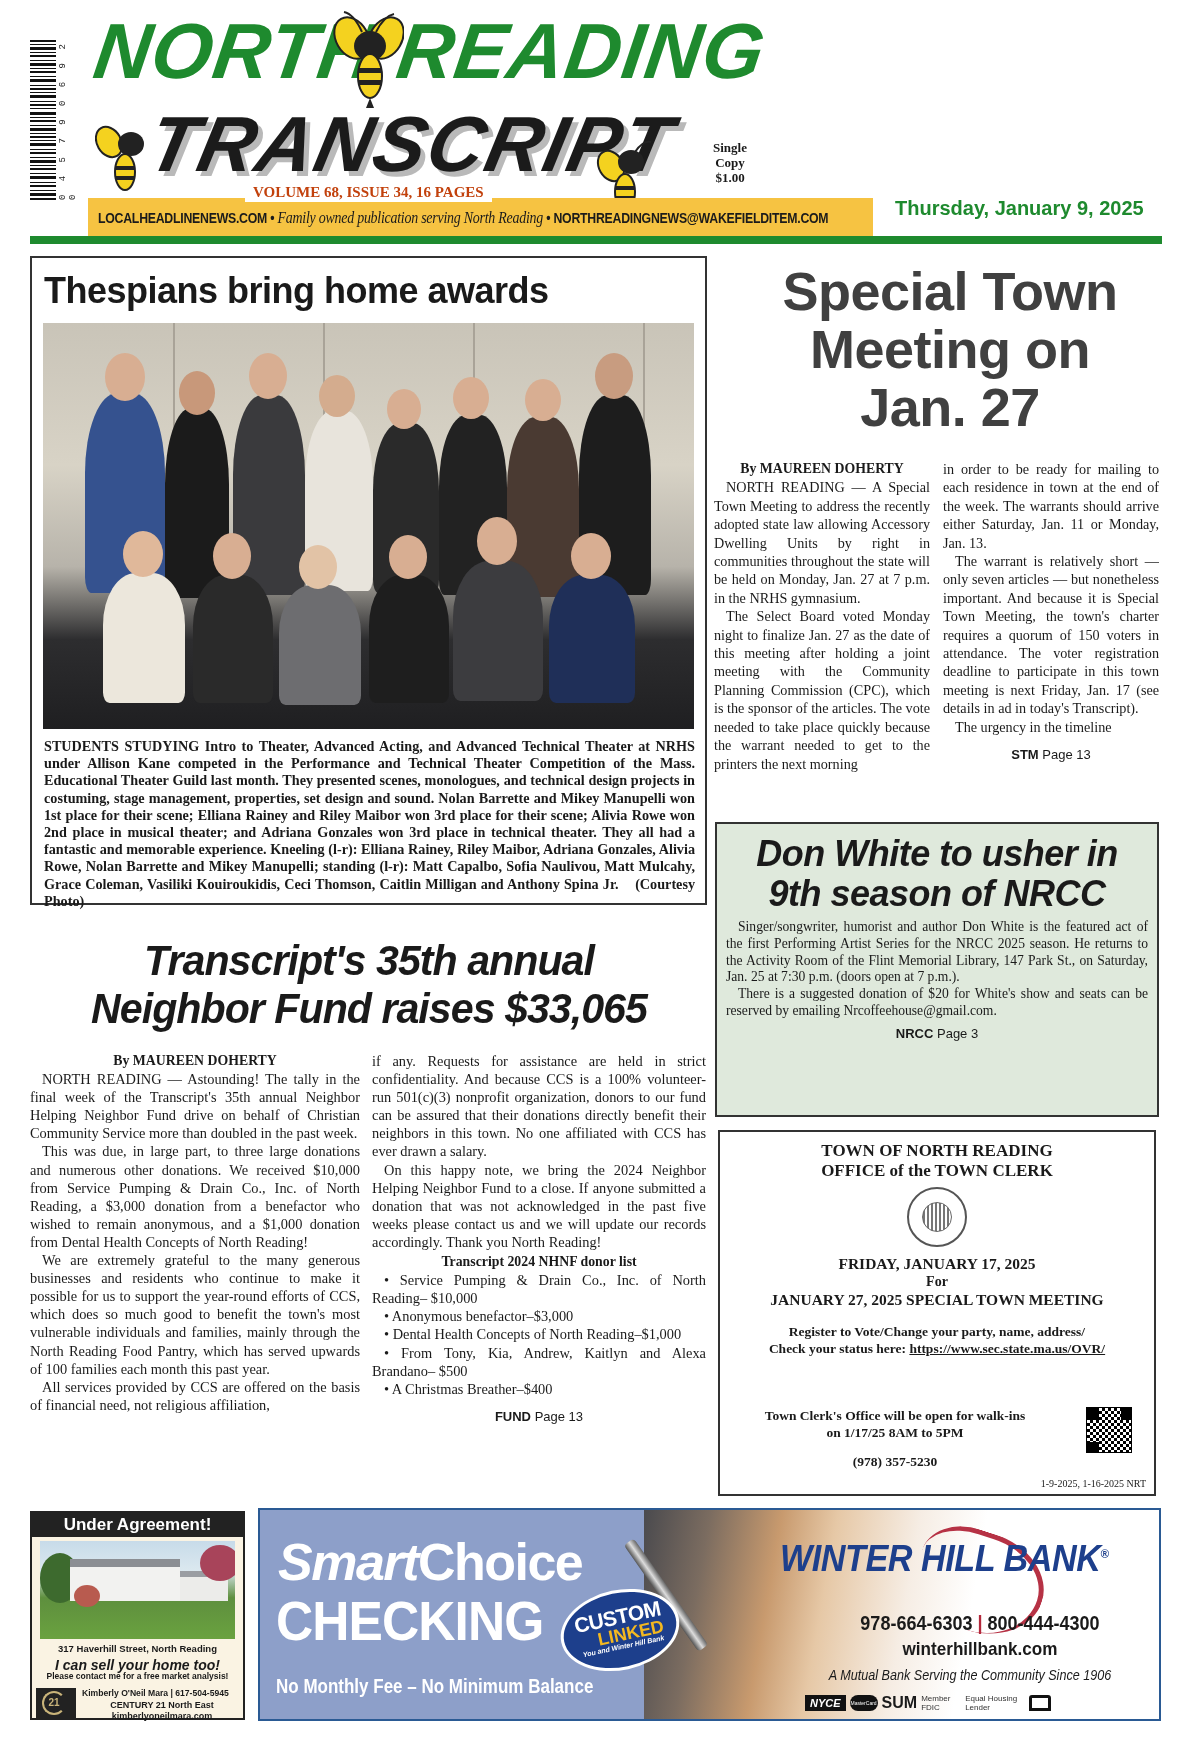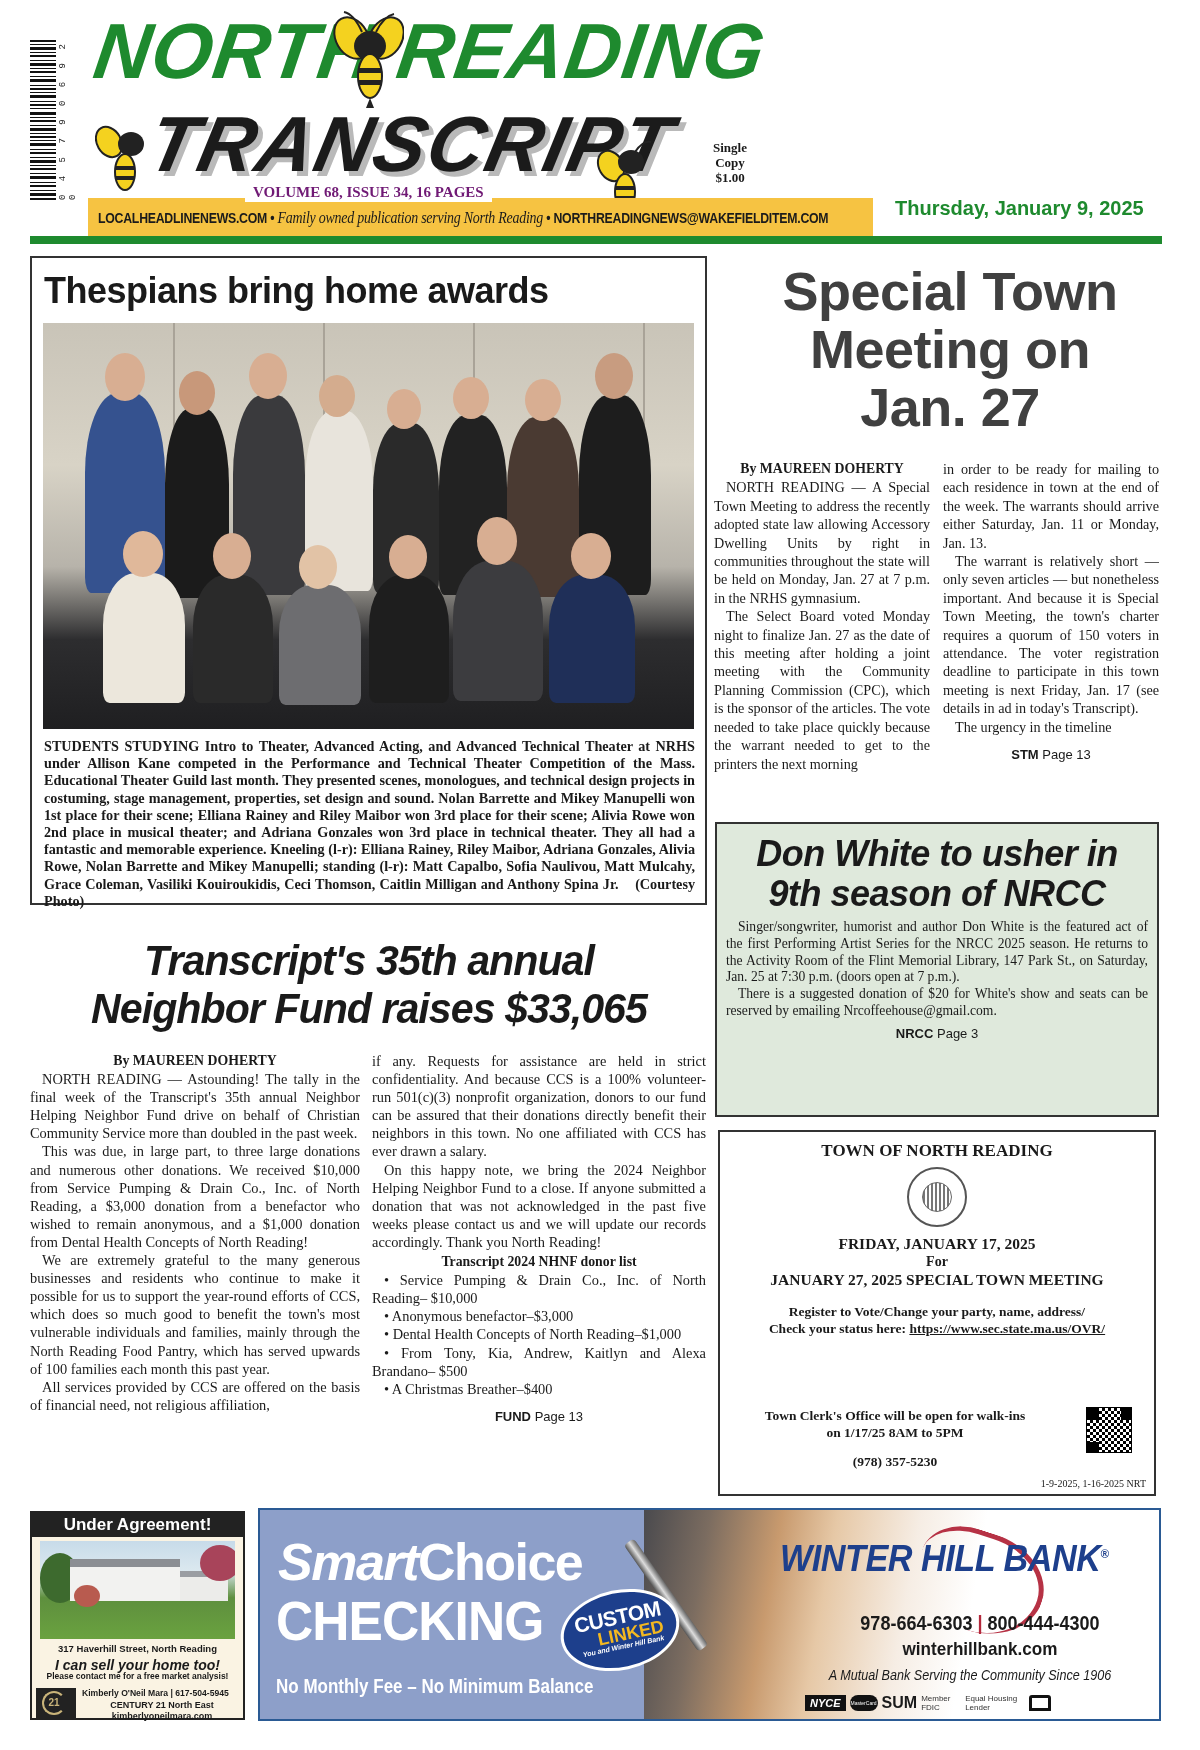--- a/index.html
+++ b/index.html
@@ -12,21 +12,21 @@
   .barcode-digits { position: absolute; left: 58px; top: 40px; width: 12px; height: 160px;
     font-family: "Liberation Mono", monospace; font-size: 9px; writing-mode: vertical-rl; transform: rotate(180deg); letter-spacing: 4px; color:#222; }
   .title-north { position: absolute; left: 95px; top: 12px; font-family: "Liberation Sans", sans-serif; font-style: italic; font-weight: bold;
     font-size: 78px; color: #1e8a2e; letter-spacing: 1px; transform: skewX(-8deg); line-height: 1; }
   .title-reading { position: absolute; left: 398px; top: 12px; font-family: "Liberation Sans", sans-serif; font-style: italic; font-weight: bold;
     font-size: 78px; color: #1e8a2e; letter-spacing: 1px; transform: skewX(-8deg); line-height: 1; }
   .title-transcript { position: absolute; left: 150px; top: 105px; font-family: "Liberation Sans", sans-serif; font-style: italic; font-weight: bold;
     font-size: 78px; color: #1b1b1b; letter-spacing: 2px; transform: skewX(-12deg); line-height: 1;
     text-shadow: 6px 5px 0 #b9b9b9; }
   .bee { position: absolute; }
-  .volume-line { position: absolute; left: 245px; top: 182px; background:#fff; padding: 0 8px; font-weight: bold; font-size: 15px; color: #701a75; z-index: 3; height: 20px; line-height: 20px;}
+  .volume-line { position: absolute; left: 245px; top: 182px; background:#fff; padding: 0 8px; font-weight: bold; font-size: 15px; color: #c2410c; z-index: 3; height: 20px; line-height: 20px;}
   .yellow-band { position: absolute; left: 88px; top: 198px; width: 785px; height: 38px; background: #f6c342; }
   .yellow-band-text { position: absolute; left: 98px; top: 208px; font-family: "Liberation Sans", sans-serif; font-size: 15px; font-weight: bold; color:#1b1b1b; white-space: nowrap; letter-spacing: -0.3px; transform: scaleX(0.82); transform-origin: left center; }
   .yellow-band-text i { font-family: "Liberation Serif", serif; font-weight: normal; font-style: italic; font-size: 17px; }
   .price { position: absolute; left: 700px; top: 140px; width: 60px; text-align: center; font-weight: bold; font-size: 13px; line-height: 15px; }
   .date-line { position: absolute; left: 895px; top: 197px; font-family: "Liberation Sans", sans-serif; font-weight: bold; font-size: 20px; color: #1e8a2e; }
   .green-rule { position: absolute; left: 30px; top: 236px; width: 1132px; height: 8px; background: #1e8a2e; }
 
   
   .thespians-box { position: absolute; left: 30px; top: 256px; width: 677px; height: 649px; border: 2px solid #333; background: #fff; }
   .thespians-title { position: absolute; left: 12px; top: 12px; font-family: "Liberation Sans", sans-serif; font-weight: bold; font-size: 36px; letter-spacing: -0.5px; }
@@ -296,20 +296,21 @@
   </div>
   <div class="jump" style="margin-top:6px">
     <b>NRCC</b>
     <span>Page 3</span>
   </div>
 </section>
 
 <section class="clerk-box">
   <div class="clerk-h1">
     <div>TOWN OF NORTH READING</div>
+    <div>OFFICE of the TOWN CLERK</div>
   </div>
   <div class="seal" title="NORTH READING, MASS. 1713">
     <div class="seal-inner"></div>
   </div>
   <div class="clerk-date">
     <div>FRIDAY, JANUARY 17, 2025</div>
     <div style="font-size:14px">For</div>
     <div>JANUARY 27, 2025 SPECIAL TOWN MEETING</div>
   </div>
   <div class="clerk-reg">

